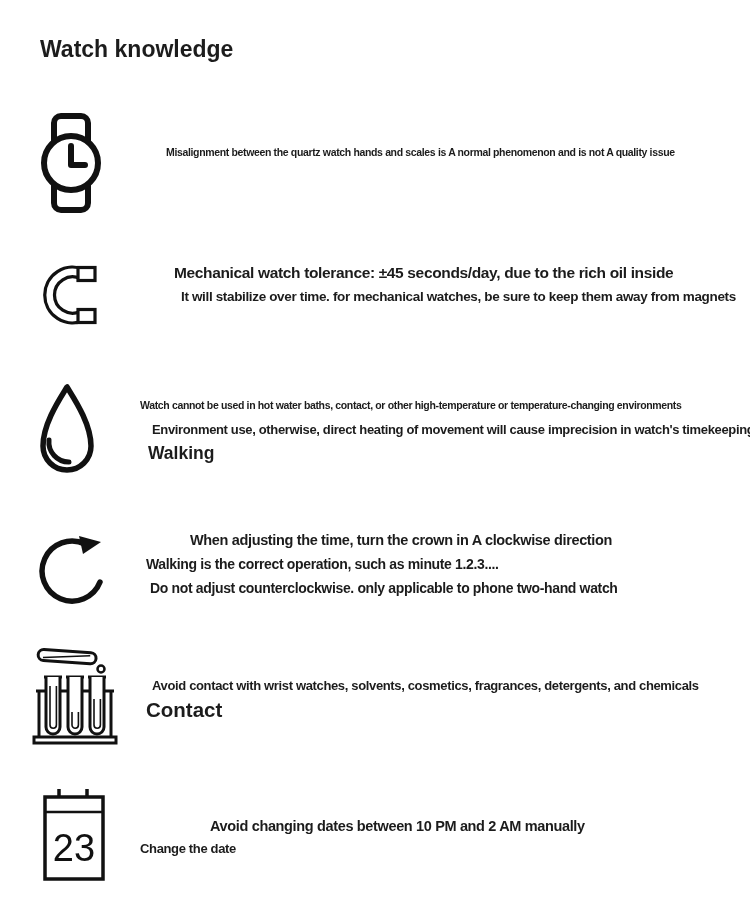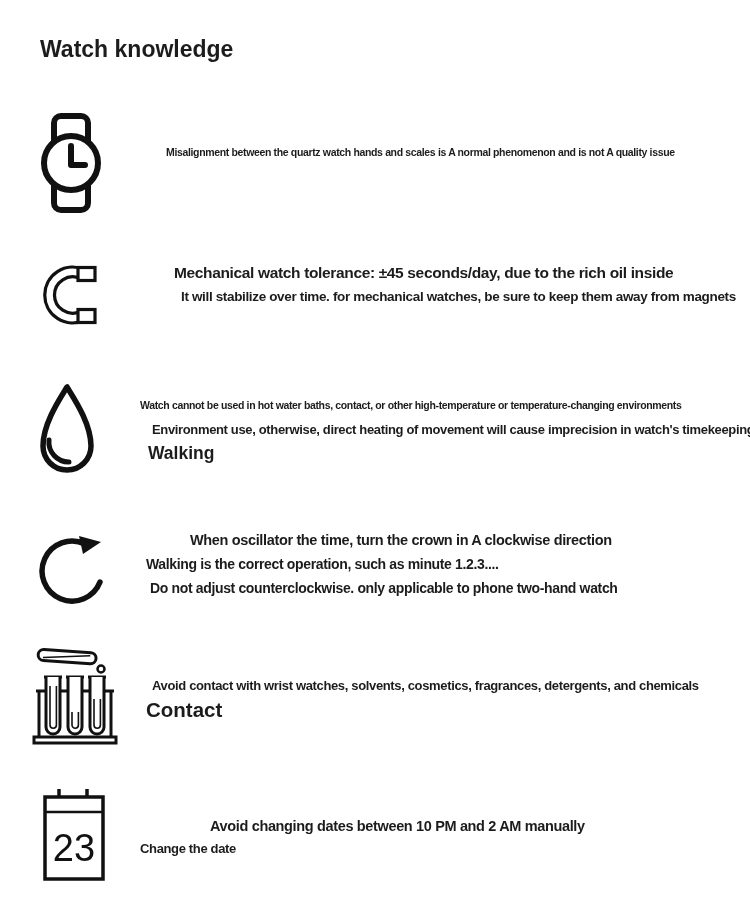--- a/index.html
+++ b/index.html
@@ -79,21 +79,21 @@
   <div class="abs s3-l1">Watch cannot be used in hot water baths, contact, or other high-temperature or temperature-changing environments</div>
   <div class="abs s3-l2">Environment use, otherwise, direct heating of movement will cause imprecision in watch's timekeeping</div>
   <div class="abs s3-h">Walking</div>
 
   <div class="icon s4-icon">
     <svg width="70" height="90" viewBox="0 0 70 90">
       <path d="M63 62 A 30 30 0 1 1 48 24" fill="none" stroke="#111" stroke-width="5.5" stroke-linecap="round"></path>
       <polygon points="64,22 42,16 46,34" fill="#111"></polygon>
     </svg>
   </div>
-  <div class="abs s4-l1">When oscillator the time, turn the crown in A clockwise direction</div>
+  <div class="abs s4-l1">When adjusting the time, turn the crown in A clockwise direction</div>
   <div class="abs s4-l2">Walking is the correct operation, such as minute 1.2.3....</div>
   <div class="abs s4-l3">Do not adjust counterclockwise. only applicable to phone two-hand watch</div>
 
   <div class="icon s5-icon">
     <svg width="88" height="104" viewBox="0 0 88 104">
       <g transform="rotate(4 36 16)">
         <rect x="8" y="9" width="58" height="11" rx="5.5" fill="#fff" stroke="#111" stroke-width="3"></rect>
         <line x1="13" y1="17" x2="60" y2="12" stroke="#111" stroke-width="1.5"></line>
       </g>
       <circle cx="71" cy="27" r="3.5" fill="#fff" stroke="#111" stroke-width="2.5"></circle>

